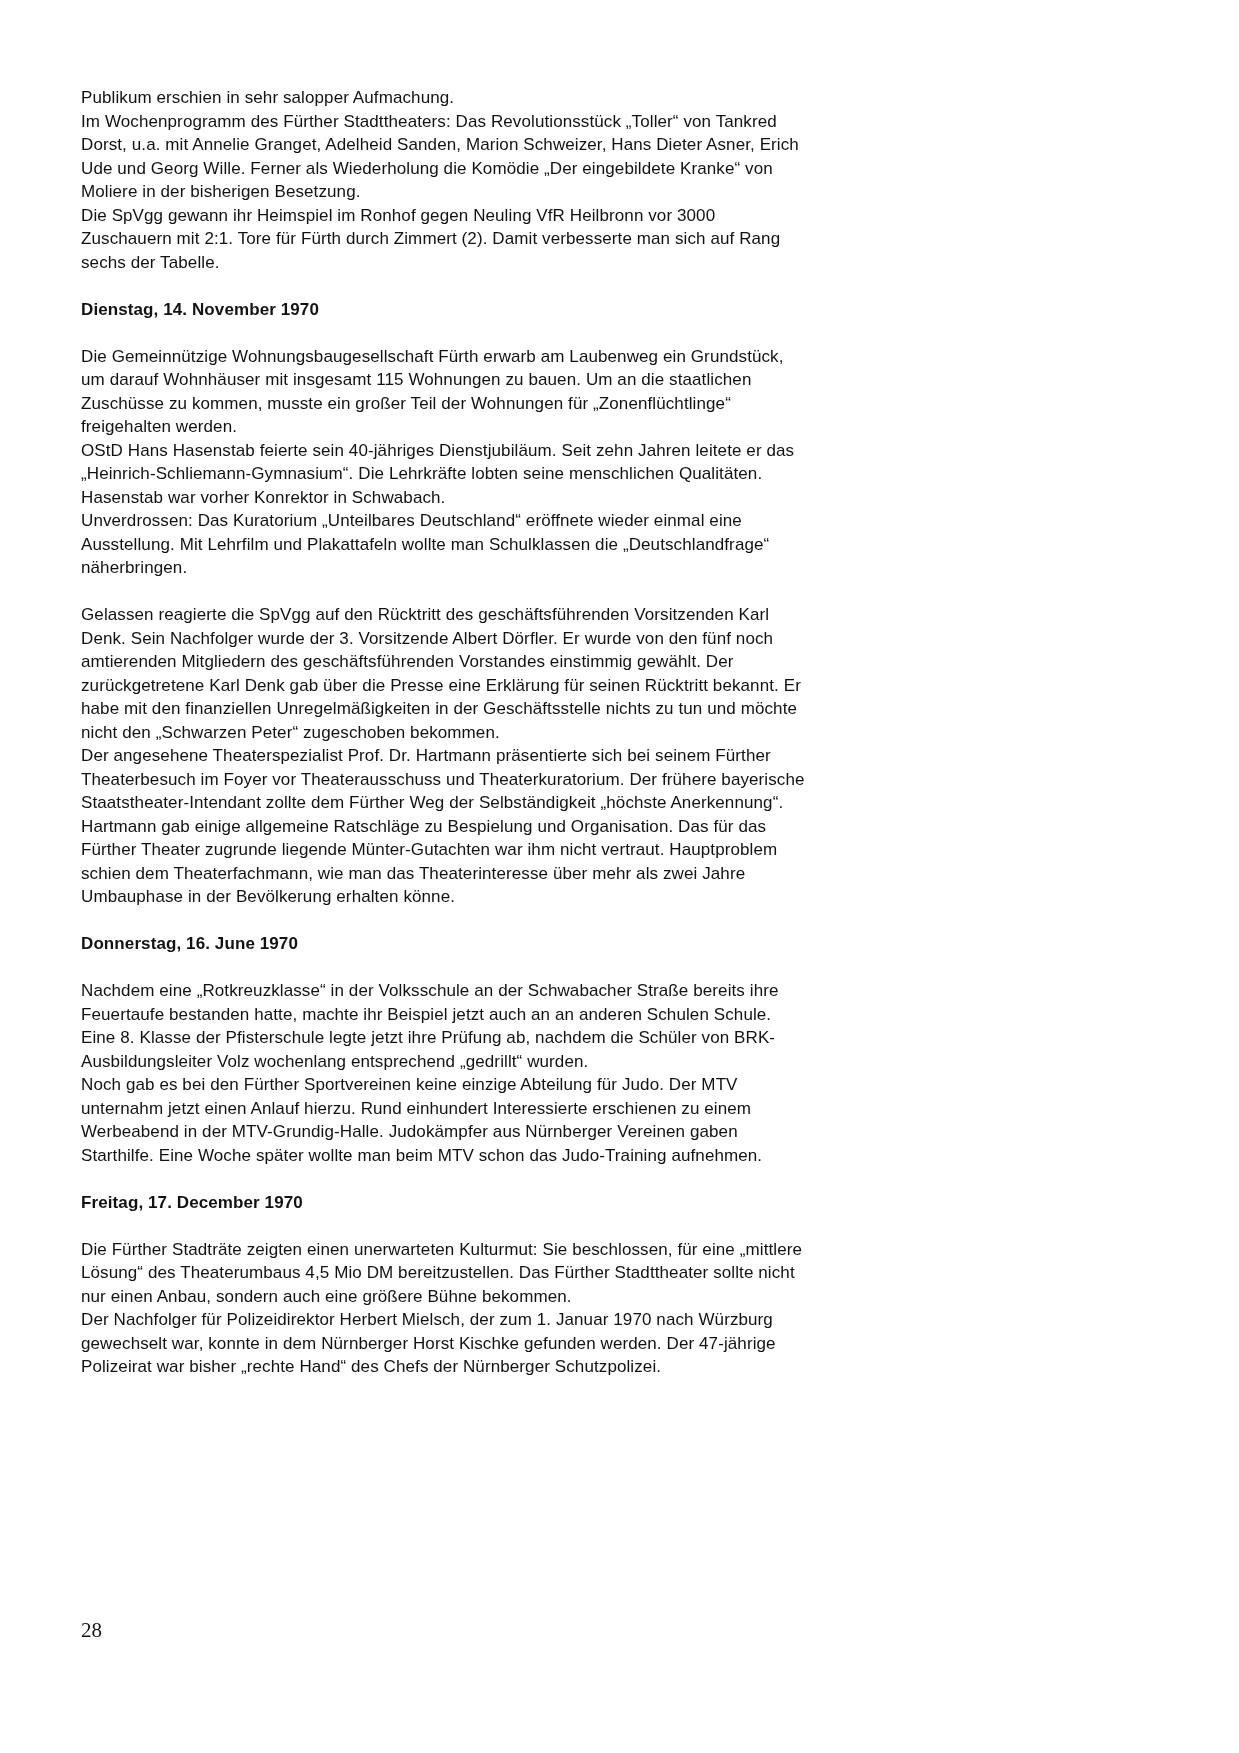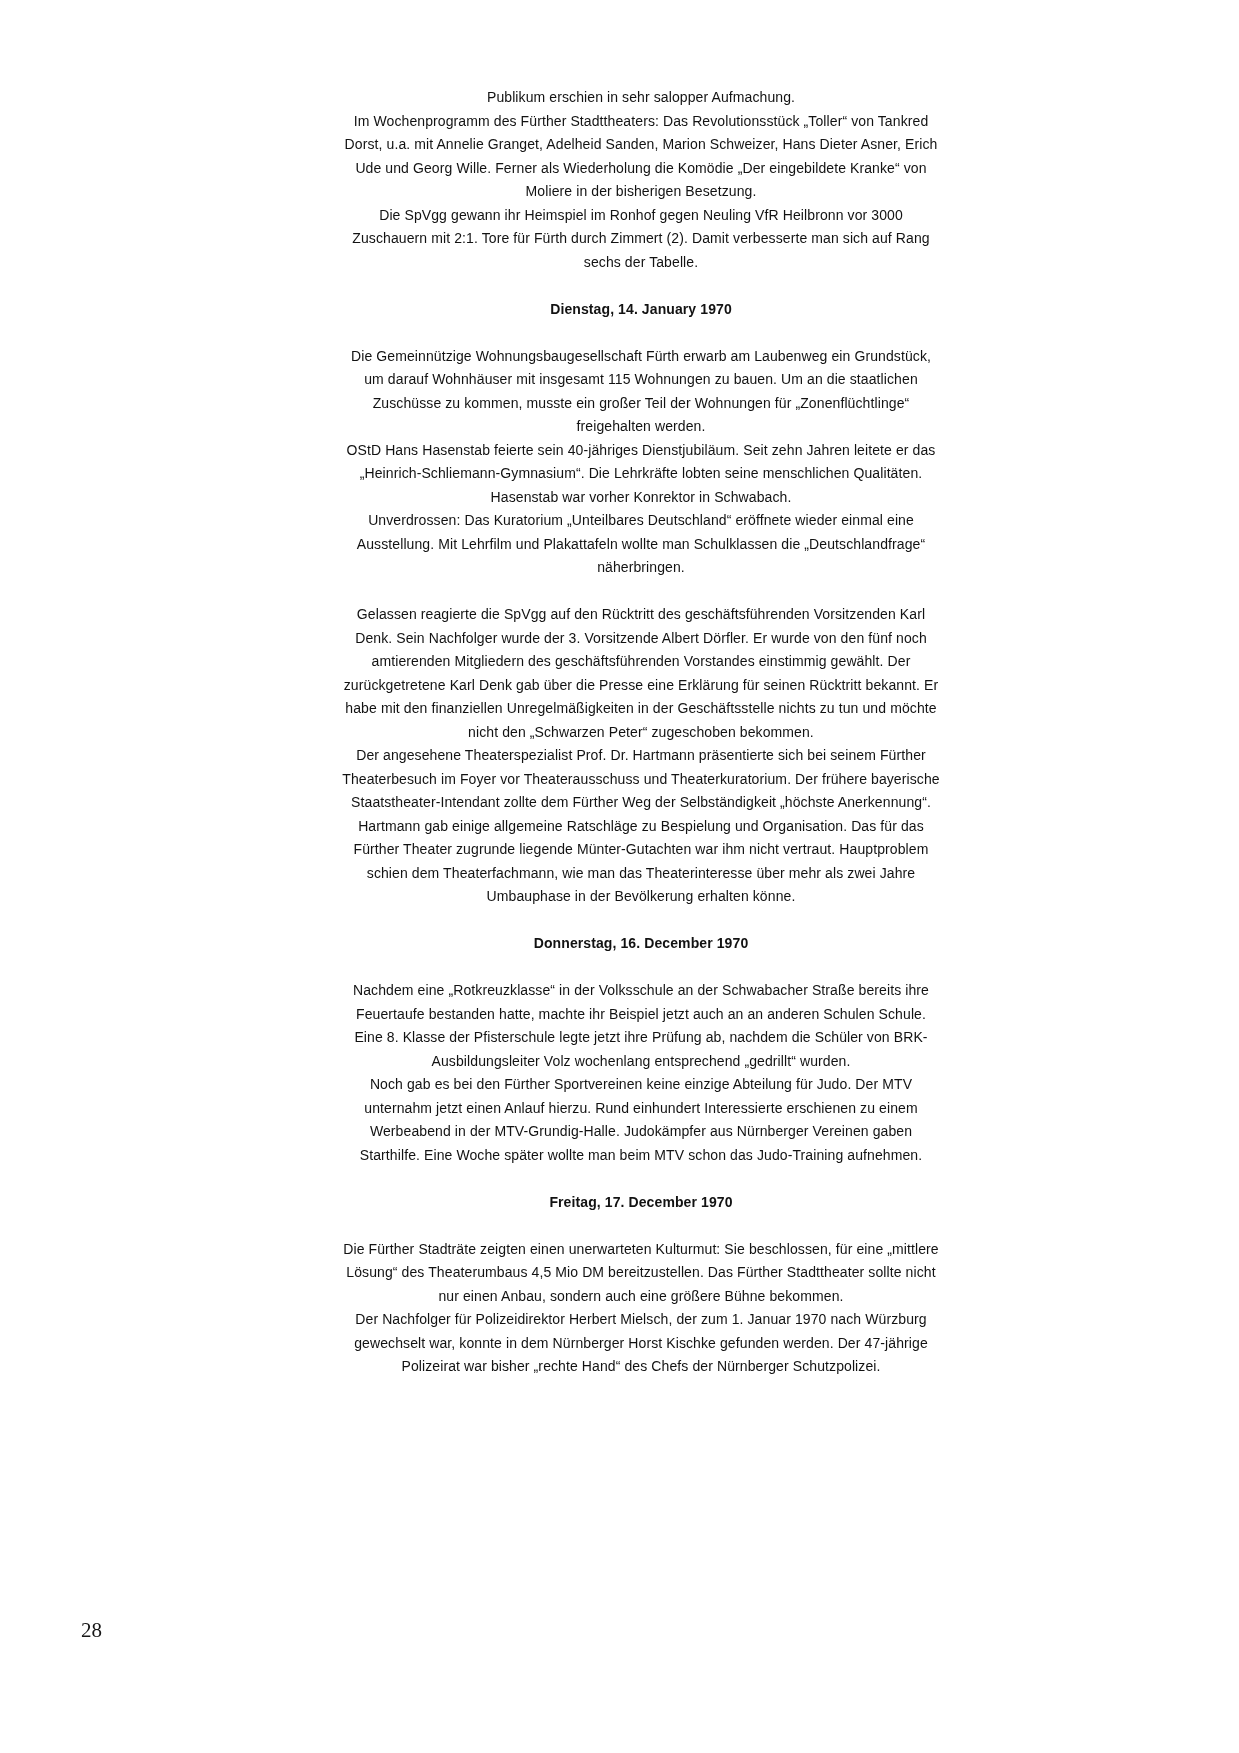--- a/index.html
+++ b/index.html
@@ -16,25 +16,24 @@
     overflow: hidden;
   }
   .doc {
     position: absolute;
     left: 81px;
     top: 86px;
     width: 1120px;
   }
   .block {
     white-space: pre;
-    font-size: 14px;
+    font-size: 17px;
     line-height: 23.5px;
     margin: 0 0 23.5px 0;
     letter-spacing: 0.1px;
-    text-align: center;
   }
   .heading {
     font-weight: bold;
   }
   .pagenum {
     position: absolute;
     left: 0;
     top: 1532px;
     width: 950px;
     text-align: left;
@@ -50,21 +49,21 @@
 
   <div class="block">Publikum erschien in sehr salopper Aufmachung.
 Im Wochenprogramm des Fürther Stadttheaters: Das Revolutionsstück „Toller“ von Tankred
 Dorst, u.a. mit Annelie Granget, Adelheid Sanden, Marion Schweizer, Hans Dieter Asner, Erich
 Ude und Georg Wille. Ferner als Wiederholung die Komödie „Der eingebildete Kranke“ von
 Moliere in der bisherigen Besetzung.
 Die SpVgg gewann ihr Heimspiel im Ronhof gegen Neuling VfR Heilbronn vor 3000
 Zuschauern mit 2:1. Tore für Fürth durch Zimmert (2). Damit verbesserte man sich auf Rang
 sechs der Tabelle.</div>
 
-  <div class="block heading">Dienstag, 14. January 1970</div>
+  <div class="block heading">Dienstag, 14. November 1970</div>
 
   <div class="block">Die Gemeinnützige Wohnungsbaugesellschaft Fürth erwarb am Laubenweg ein Grundstück,
 um darauf Wohnhäuser mit insgesamt 115 Wohnungen zu bauen. Um an die staatlichen
 Zuschüsse zu kommen, musste ein großer Teil der Wohnungen für „Zonenflüchtlinge“
 freigehalten werden.
 OStD Hans Hasenstab feierte sein 40-jähriges Dienstjubiläum. Seit zehn Jahren leitete er das
 „Heinrich-Schliemann-Gymnasium“. Die Lehrkräfte lobten seine menschlichen Qualitäten.
 Hasenstab war vorher Konrektor in Schwabach.
 Unverdrossen: Das Kuratorium „Unteilbares Deutschland“ eröffnete wieder einmal eine
 Ausstellung. Mit Lehrfilm und Plakattafeln wollte man Schulklassen die „Deutschlandfrage“
@@ -78,21 +77,21 @@
 habe mit den finanziellen Unregelmäßigkeiten in der Geschäftsstelle nichts zu tun und möchte
 nicht den „Schwarzen Peter“ zugeschoben bekommen.
 Der angesehene Theaterspezialist Prof. Dr. Hartmann präsentierte sich bei seinem Fürther
 Theaterbesuch im Foyer vor Theaterausschuss und Theaterkuratorium. Der frühere bayerische
 Staatstheater-Intendant zollte dem Fürther Weg der Selbständigkeit „höchste Anerkennung“.
 Hartmann gab einige allgemeine Ratschläge zu Bespielung und Organisation. Das für das
 Fürther Theater zugrunde liegende Münter-Gutachten war ihm nicht vertraut. Hauptproblem
 schien dem Theaterfachmann, wie man das Theaterinteresse über mehr als zwei Jahre
 Umbauphase in der Bevölkerung erhalten könne.</div>
 
-  <div class="block heading">Donnerstag, 16. December 1970</div>
+  <div class="block heading">Donnerstag, 16. June 1970</div>
 
   <div class="block">Nachdem eine „Rotkreuzklasse“ in der Volksschule an der Schwabacher Straße bereits ihre
 Feuertaufe bestanden hatte, machte ihr Beispiel jetzt auch an an anderen Schulen Schule.
 Eine 8. Klasse der Pfisterschule legte jetzt ihre Prüfung ab, nachdem die Schüler von BRK-
 Ausbildungsleiter Volz wochenlang entsprechend „gedrillt“ wurden.
 Noch gab es bei den Fürther Sportvereinen keine einzige Abteilung für Judo. Der MTV
 unternahm jetzt einen Anlauf hierzu. Rund einhundert Interessierte erschienen zu einem
 Werbeabend in der MTV-Grundig-Halle. Judokämpfer aus Nürnberger Vereinen gaben
 Starthilfe. Eine Woche später wollte man beim MTV schon das Judo-Training aufnehmen.</div>
 

